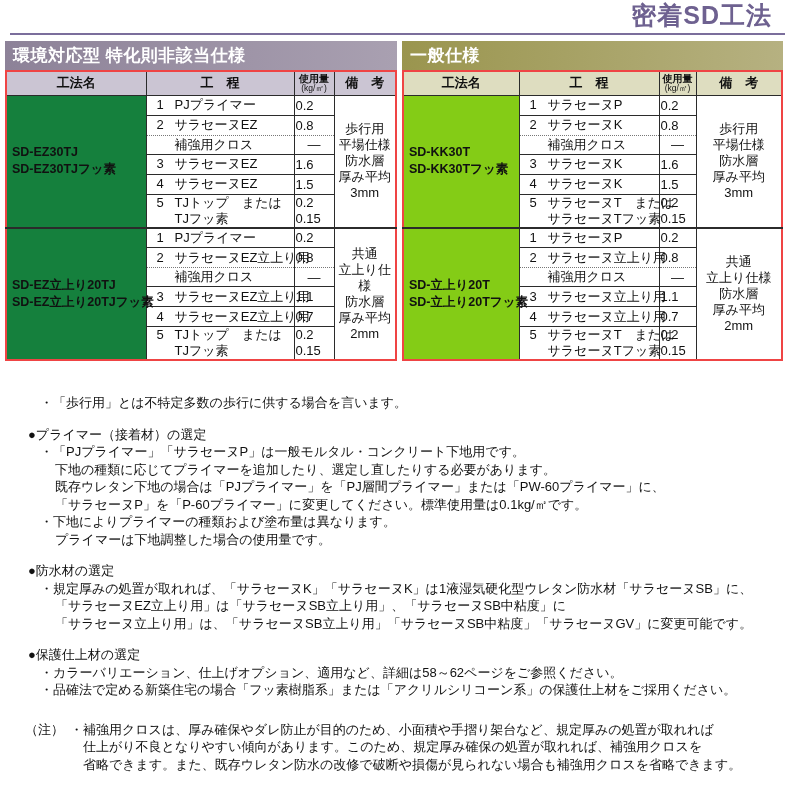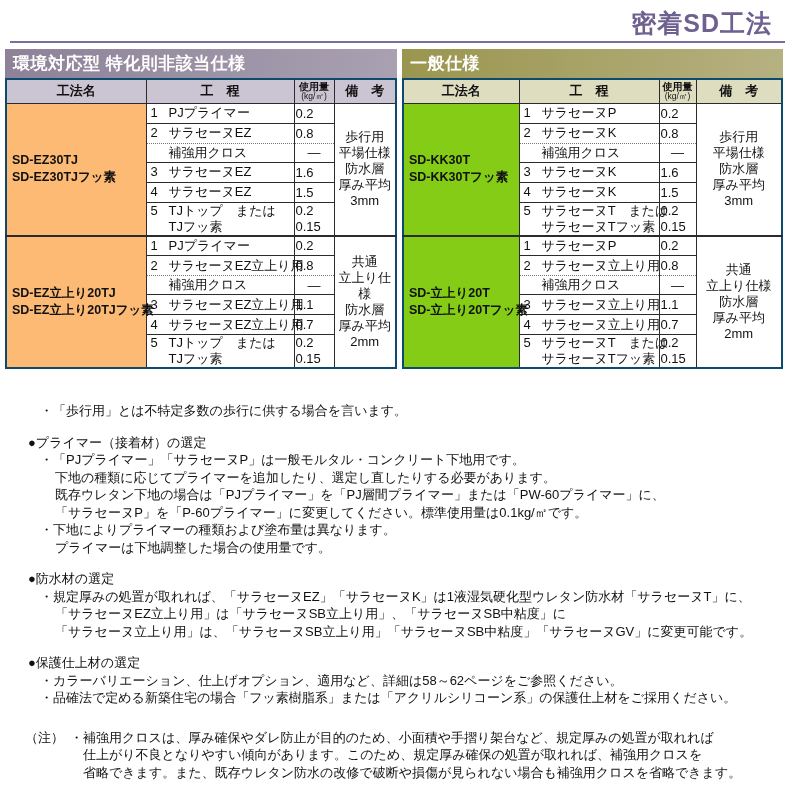--- a/index.html
+++ b/index.html
@@ -1,58 +1,58 @@
 <!DOCTYPE html>
 <html><head>
 <meta charset="utf-8">
 <style>
   * { margin:0; padding:0; box-sizing:border-box; }
   html,body { width:800px; height:800px; background:#ffffff; overflow:hidden;
     font-family:"Liberation Sans","DejaVu Sans",sans-serif; color:#111; }
 
   
-  .page-head { position:relative; padding-top:8px; }
+  .page-head { position:relative; padding-top:0; }
   .page-title { text-align:right; padding-right:28px; font-size:25px; font-weight:bold;
     color:#6e6190; letter-spacing:1px; line-height:30px; }
   .title-rule { height:2px; background:#7b6e9c; margin:3px 15px 0 10px; }
 
   
   .tables { display:flex; gap:5px; margin:6px 5px 0 5px; }
   .spec-table.t-left  { width:392px; }
   .spec-table.t-right { width:381px; }
 
   .section-bar { height:29px; display:flex; align-items:center; padding-left:8px;
     color:#fff; font-weight:bold; font-size:17px; letter-spacing:0.5px; }
   .theme-purple .section-bar { background:linear-gradient(90deg,#8d8298,#a9a0b1); }
   .theme-olive  .section-bar { background:linear-gradient(90deg,#9a954e,#b6b181); }
 
   table { width:100%; border-collapse:collapse; table-layout:fixed;
-    border:2px solid #0c4a6e; }
+    border:2px solid #ef4444; }
   th, td { border-left:1px solid #2b2b2b; border-right:1px solid #2b2b2b;
     border-top:1px solid #2b2b2b; border-bottom:none; }
 
   thead tr { height:24px; }
   th { font-size:13px; font-weight:bold; text-align:center; vertical-align:middle; }
   .theme-purple th { background:#cbc5d3; }
   .theme-olive  th { background:#deddc0; }
   th.h-usage { font-size:10px; line-height:10px; font-weight:bold; }
   th.h-usage .unit { font-size:8.5px; font-weight:normal; line-height:9px; }
 
   tr.r     { height:20px; }
   tr.cross { height:18px; }
   tr.last  { height:33px; }
   tbody.g2 tr:first-child > td { border-top:2px solid #2b2b2b; }
   tr.cross td { border-top:1px dotted #777; }
 
   td { font-size:13px; vertical-align:middle; background:#fff; }
   td.method { padding-left:5px; font-weight:bold; font-size:12.5px; line-height:17px;
     white-space:nowrap; }
-  .theme-purple td.method { background:#fdba74; }
+  .theme-purple td.method { background:#15803d; }
   .theme-olive  td.method { background:#84cc16; }
-  td.process { padding-left:4px; white-space:nowrap; }
+  td.process { padding-left:10px; white-space:nowrap; }
   td.process .no { display:inline-block; width:18px; }
   td.usage { padding-left:1px; }
   td.usage.dash { text-align:center; padding-left:0; }
   td.usage div { line-height:16px; }
   td.process div { line-height:16px; }
   td.remarks { text-align:center; font-size:13px; line-height:16px; }
 
   
   .notes { margin-top:33px; font-size:13px; line-height:17.5px; }
   .notes .ln { white-space:nowrap; }
@@ -297,21 +297,21 @@
 <div class="notes">
   <div class="ln i1">・「歩行用」とは不特定多数の歩行に供する場合を言います。</div>
   <div class="ln i0 gap">●プライマー（接着材）の選定</div>
   <div class="ln i1">・「PJプライマー」「サラセーヌP」は一般モルタル・コンクリート下地用です。</div>
   <div class="ln i2">下地の種類に応じてプライマーを追加したり、選定し直したりする必要があります。</div>
   <div class="ln i2">既存ウレタン下地の場合は「PJプライマー」を「PJ層間プライマー」または「PW-60プライマー」に、</div>
   <div class="ln i2">「サラセーヌP」を「P-60プライマー」に変更してください。標準使用量は0.1kg/㎡です。</div>
   <div class="ln i1">・下地によりプライマーの種類および塗布量は異なります。</div>
   <div class="ln i2">プライマーは下地調整した場合の使用量です。</div>
   <div class="ln i0 gap">●防水材の選定</div>
-  <div class="ln i1">・規定厚みの処置が取れれば、「サラセーヌEZ」「サラセーヌK」は1液湿気硬化型ウレタン防水材「サラセーヌT」に、</div>
+  <div class="ln i1">・規定厚みの処置が取れれば、「サラセーヌK」「サラセーヌK」は1液湿気硬化型ウレタン防水材「サラセーヌSB」に、</div>
   <div class="ln i2">「サラセーヌEZ立上り用」は「サラセーヌSB立上り用」、「サラセーヌSB中粘度」に</div>
   <div class="ln i2">「サラセーヌ立上り用」は、「サラセーヌSB立上り用」「サラセーヌSB中粘度」「サラセーヌGV」に変更可能です。</div>
   <div class="ln i0 gap">●保護仕上材の選定</div>
   <div class="ln i1">・カラーバリエーション、仕上げオプション、適用など、詳細は58～62ページをご参照ください。</div>
   <div class="ln i1">・品確法で定める新築住宅の場合「フッ素樹脂系」または「アクリルシリコーン系」の保護仕上材をご採用ください。</div>
 
   <div class="note-block">
     <div class="note-label">（注）</div>
     <div class="note-text">
       <div class="ln">・補強用クロスは、厚み確保やダレ防止が目的のため、小面積や手摺り架台など、規定厚みの処置が取れれば</div>

